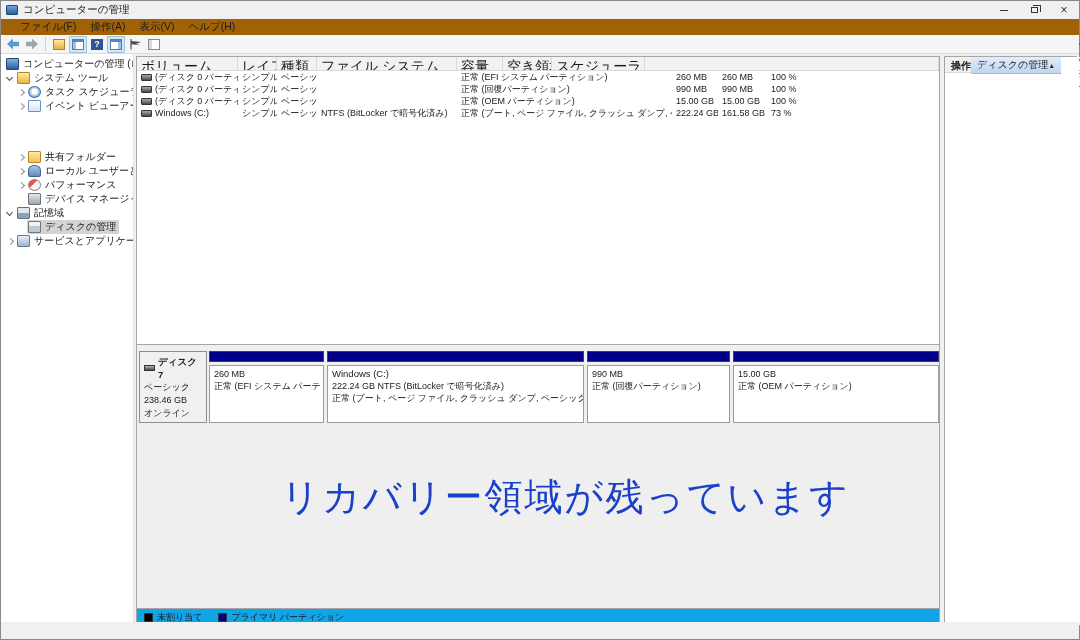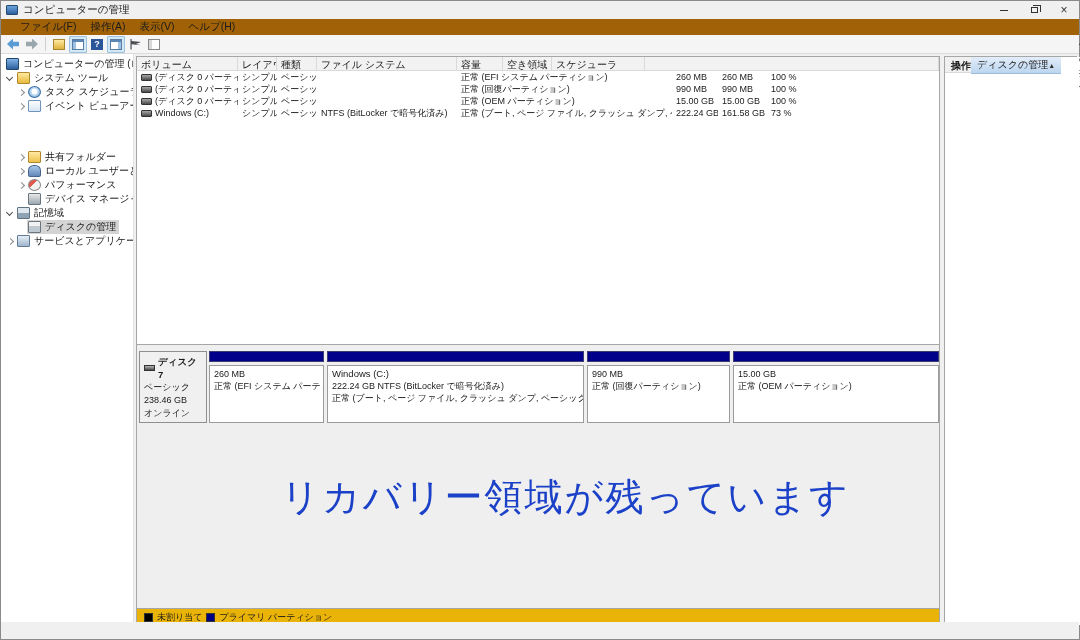--- a/index.html
+++ b/index.html
@@ -70,21 +70,21 @@
   .ti-devmgr { background:linear-gradient(#e8e8e8,#9aa7b0); border:1px solid #6a7680; }
   .ti-storage { background:linear-gradient(#dfe7ee 0 45%,#8ea3b4 45% 100%); border:1px solid #5f7383; }
   .ti-diskmgmt { background:linear-gradient(#f2f2f2 0 35%,#bfc9d2 35% 100%); border:1px solid #6a7680; }
   .ti-services { background:linear-gradient(#e6eef7,#9fb6cd); border:1px solid #5f7a96; }
 
   
   .main { flex:1; min-width:0; display:flex; flex-direction:column; margin:2px 4px 0 2px;
     background:#fff; border:1px solid #a6a6a6; height:570px; }
   .vol-list { height:287px; flex:none; overflow:hidden; background:#fff; }
   .vol-header { display:flex; height:14px; background:#f2f2f2; border-bottom:1px solid #d9d9d9; }
-  .vh-cell { flex:none; padding:1px 0 0 4px; font-size:10px; border-right:1px solid #d9d9d9;
+  .vh-cell { flex:none; padding:1px 0 0 4px; font-size:14px; border-right:1px solid #d9d9d9;
     white-space:nowrap; overflow:hidden; }
   .vh-fill { flex:1; }
   .vol-row { display:flex; height:12px; align-items:center; }
   .v-cell { flex:none; padding-left:4px; font-size:9px; white-space:nowrap; overflow:hidden; display:flex; align-items:center; }
   .vol-icon { width:11px; height:7px; flex:none; margin-right:3px;
     background:linear-gradient(#a8a8a8,#4a4a4a); border:1px solid #333; border-radius:1px; }
 
   .disk-pane { flex:1; min-height:0; background:#efefef; border-top:1px solid #a6a6a6; position:relative; overflow:hidden; }
   .disk-strip { display:flex; margin:6px 2px 0 2px; height:72px; }
   .disk-label { width:68px; flex:none; background:#f0f0f0; border:1px solid #8f8f8f; padding:3px 2px 0 4px;
@@ -94,22 +94,22 @@
     background:linear-gradient(#b5b5b5,#4a4a4a); border:1px solid #333; }
   .parts { flex:1; display:flex; gap:3px; min-width:0; }
   .part { flex:none; display:flex; flex-direction:column; }
   .part-bar { height:11px; flex:none; border:1px solid #3c3c6e; }
   .part-body { flex:1; margin-top:3px; background:#fff; border:1px solid #9b9b9b; padding:2px 4px;
     font-size:9px; line-height:12px; white-space:nowrap; overflow:hidden; }
   .part-title { font-size:9.5px; }
   .annotation { margin-top:52px; text-align:center; padding-left:55px;
     font-size:38px; line-height:44px; letter-spacing:2px; white-space:nowrap; }
 
-  .legend-bar { height:17px; flex:none; background:#eab308; border-top:1px solid #a6a6a6;
-    display:flex; align-items:center; gap:4px; padding-left:7px; font-size:9px; }
+  .legend-bar { height:17px; flex:none; background:#0ea5e9; border-top:1px solid #a6a6a6;
+    display:flex; align-items:center; gap:16px; padding-left:7px; font-size:9px; }
   .legend-item { display:inline-flex; align-items:center; }
   .legend-swatch { width:9px; height:9px; display:inline-block; margin-right:4px; border:1px solid #333; }
 
   
   .actions { width:133px; flex:none; margin:2px 2px 0 0; height:570px; background:#fff;
     border:1px solid #a6a6a6; display:flex; font-size:10px; }
   .actions-header { height:16px; flex:none; background:#f0f0f0; border-bottom:1px solid #d9d9d9;
     font-weight:bold; padding:2px 0 0 6px; }
   .actions-group { height:17px; flex:none; display:flex; align-items:center; justify-content:space-between;
     padding:0 6px; background:linear-gradient(#e3eefb,#bcd6ef); border-bottom:1px solid #9ebcd9; }

